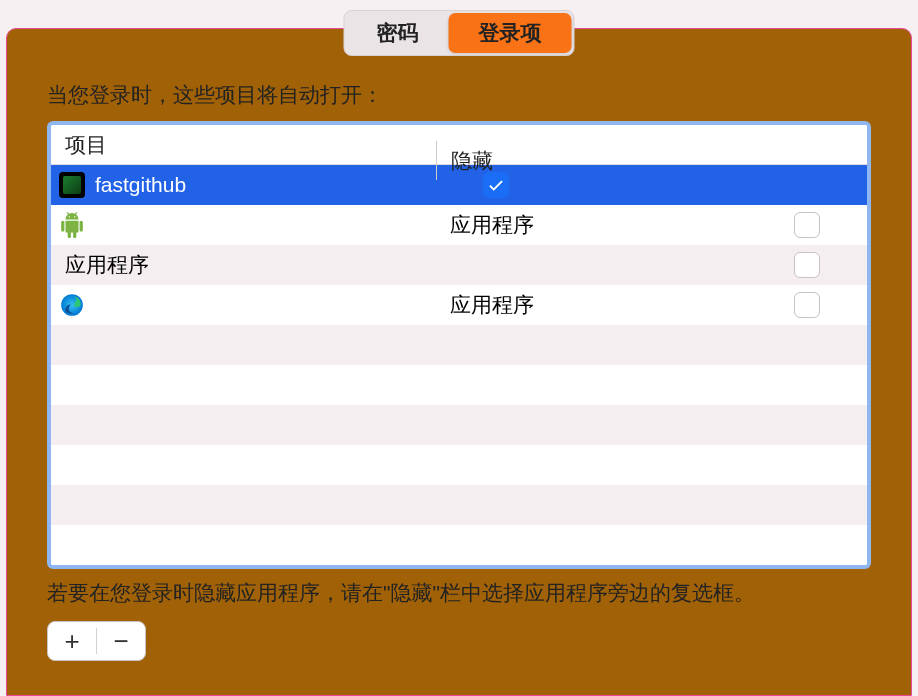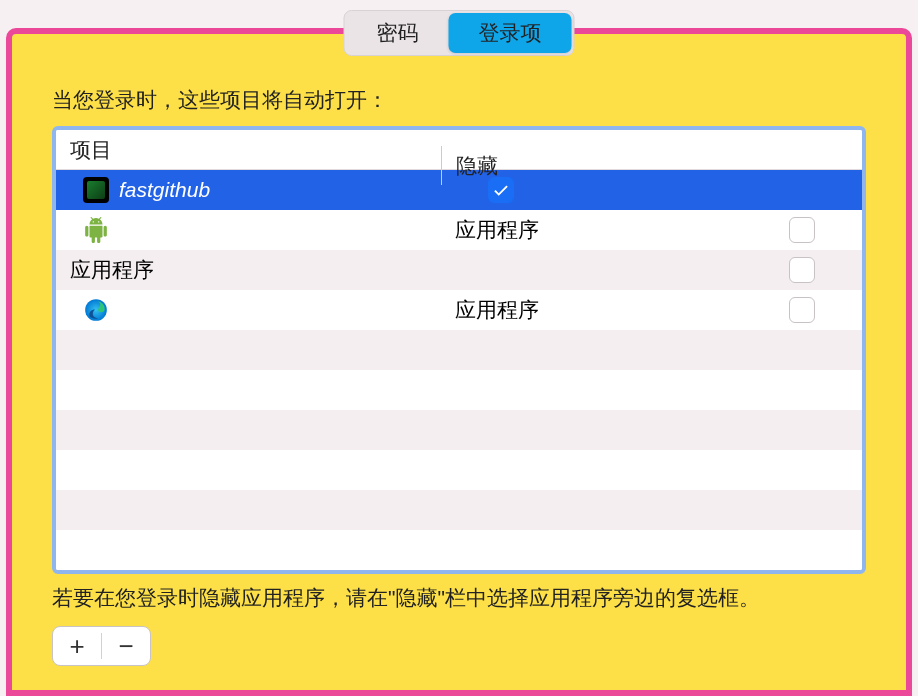--- a/index.html
+++ b/index.html
@@ -9,23 +9,23 @@
       background: #f6f0f2;
       font-family: -apple-system, "Helvetica Neue", "PingFang SC", Arial, sans-serif;
       position: relative;
     }
     .window-frame {
       position: absolute;
       top: 28px;
       left: 6px;
       right: 6px;
       bottom: 0;
-      border: 6px solid #ec4899;
+      border: 1px solid #ec4899;
       border-radius: 10px 10px 0 0;
-      background: #fde047;
+      background: #a16207;
       padding: 52px 40px 20px 40px;
     }
     .tab-bar {
       position: absolute;
       top: 10px;
       left: 50%;
       transform: translateX(-50%);
       display: flex;
       background: #eae4e6;
       border-radius: 8px;
@@ -33,23 +33,24 @@
       border: 1px solid #d8d2d4;
       z-index: 10;
     }
     .tab {
       padding: 6px 30px;
       font-size: 21px;
       color: #222;
       border-radius: 7px;
       cursor: pointer;
       user-select: none;
+      font-weight: bold;
     }
     .tab.active {
-      background: #0ea5e9;
+      background: #f97316;
       box-shadow: 0 1px 3px rgba(0,0,0,0.12);
     }
     .intro-text {
       font-size: 21px;
       color: #222;
       margin-bottom: 12px;
     }
     .table-container {
       border: 4px solid #8fb6ef;
       border-radius: 6px;
@@ -85,21 +86,21 @@
       height: 40px;
       font-size: 21px;
     }
     .row.selected { background: #2262e7; color: #fff; }
     .row:not(.selected):nth-child(even) { background: #ffffff; }
     .row:not(.selected):nth-child(odd) { background: #f4eef0; }
     .empty-row { height: 40px; }
     .empty-row:nth-child(even) { background: #ffffff; }
     .empty-row:nth-child(odd) { background: #f4eef0; }
     .cell { padding: 0 14px; display: flex; align-items: center; height: 100%; }
-    .col-item.cell { gap: 10px; padding-left: 27px; font-style: italic; }
+    .col-item.cell { gap: 10px; padding-left: 8px; }
     .col-hide.cell { justify-content: center; }
     .app-icon {
       width: 26px;
       height: 26px;
       display: inline-flex;
       align-items: center;
       justify-content: center;
       border-radius: 4px;
       flex-shrink: 0;
     }

